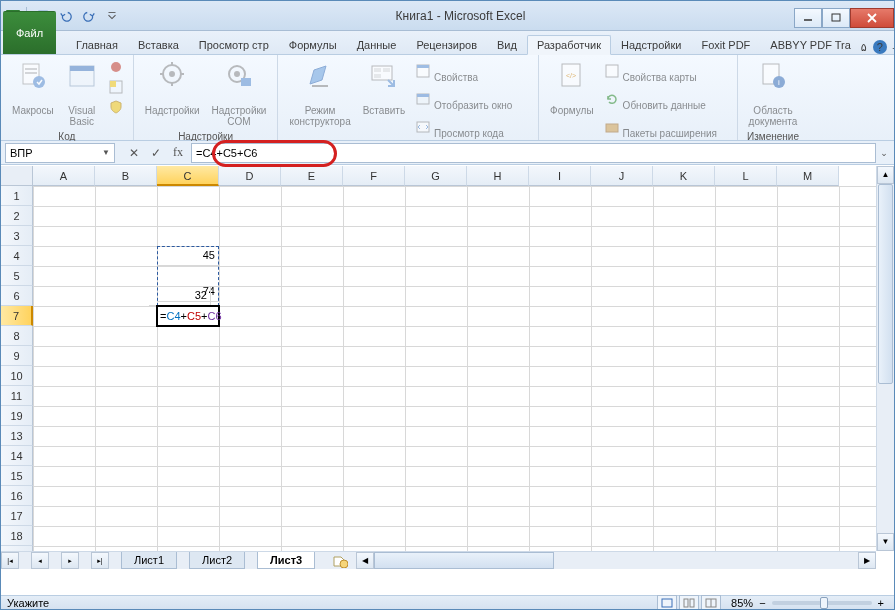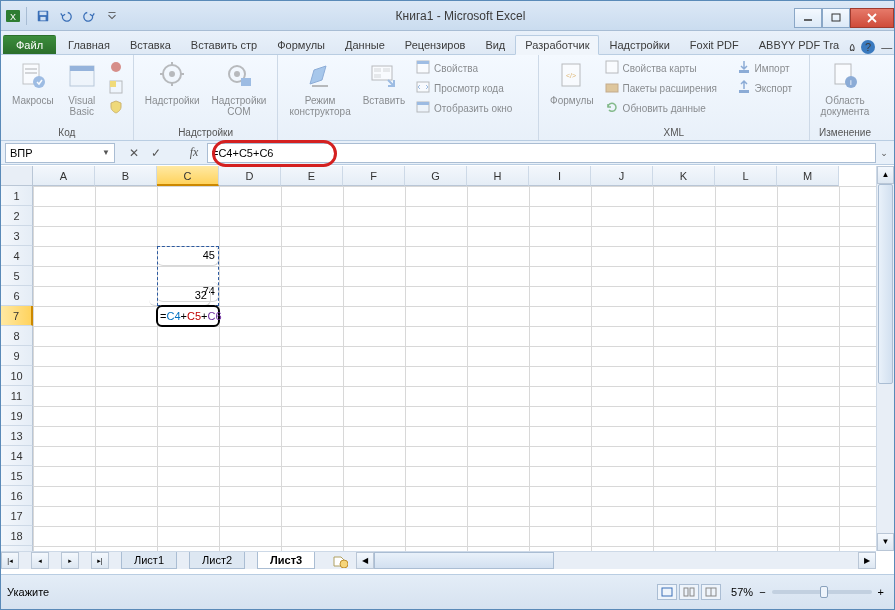--- a/index.html
+++ b/index.html
@@ -13,81 +13,81 @@
 .titlebar .qat .qi { width:22px; height:22px; display:flex; align-items:center; justify-content:center; border:1px solid transparent; border-radius:2px; cursor:pointer; }
 .titlebar .qat .qi svg { width:14px; height:14px; }
 .titlebar .ttitle { flex:1; text-align:center; font-size:12px; color:#3b3b3b; }
 .titlebar .tbtns { display:flex; }
 .titlebar .tbtn { width:28px; height:20px; border:1px solid #8aa7c7; background:linear-gradient(#f4f9ff,#dce9f7); display:flex; align-items:center; justify-content:center; font-size:10px; cursor:pointer; margin-top:4px; }
 .titlebar .tbtn.close { background:linear-gradient(#e67a6a,#cf4b3a); color:#fff; border-color:#a03a2e; width:44px; }
 
 
 .tabs { height:24px; background:linear-gradient(#e9f1fa,#dfe9f5); display:flex; align-items:flex-end; padding-left:2px; border-bottom:1px solid #b9cde2; }
 .tab { padding:3px 9px; font-size:11px; color:#3b3b3b; cursor:pointer; border:1px solid transparent; border-bottom:none; white-space:nowrap; }
-.tab.file { background:linear-gradient(#3c8d3c,#2b6e2b); color:#fff; border-radius:2px 2px 0 0; margin-right:2px; padding:3px 12px; }
+.tab.file { background:linear-gradient(#3c8d3c,#2b6e2b); color:#fff; border-radius:2px 2px 0 0; margin-right:10px; padding:15px 12px; }
 .tab.active { background:#f0f5fb; border:1px solid #b9cde2; border-bottom:1px solid #f0f5fb; margin-bottom:-1px; border-radius:2px 2px 0 0; }
 .tabs .tright { margin-left:auto; display:flex; gap:6px; padding-right:8px; align-items:center; }
 .tabs .tright span { font-size:11px; cursor:pointer; color:#3b3b3b; }
 .helpQ { width:14px;height:14px;border-radius:50%;background:#3a7abf;color:#fff;font-size:10px;display:flex;align-items:center;justify-content:center; }
 
 
 .ribbon { height:86px; background:linear-gradient(#f4f9ff,#e8f0f9); border-bottom:1px solid #b9cde2; display:flex; }
 .rgroup { border-right:1px solid #cdd9e7; padding:2px 6px 0 6px; display:flex; flex-direction:column; }
 .rgroup .rbody { flex:1; display:flex; gap:2px; }
 .rgroup .rlabel { text-align:center; font-size:10px; color:#555; padding:1px 0 2px 0; }
 .rbtn { display:flex; flex-direction:column; align-items:center; justify-content:flex-start; padding:2px 4px; border:1px solid transparent; border-radius:2px; cursor:pointer; min-width:40px; }
 .rbtn.small { flex-direction:row; min-width:auto; padding:1px 2px; justify-content:flex-start; gap:3px; width:100%; }
 .rbtn .ric { width:32px; height:32px; display:flex; align-items:center; justify-content:center; }
 .rbtn.small .ric { width:16px; height:16px; }
-.rbtn .rtxt { font-size:10px; text-align:center; line-height:11px; margin-top:3px; color:#333; white-space:nowrap; }
+.rbtn .rtxt { font-size:10px; text-align:center; line-height:11px; margin-top:13px; color:#333; white-space:nowrap; }
 .rbtn.disabled { opacity:.55; }
 .rcol { display:flex; flex-direction:column; }
 .rgroup.last { border-right:none; }
 
 
 .fbar { height:24px; background:#e8f0f9; border-bottom:1px solid #b9cde2; display:flex; align-items:center; }
 .namebox { width:110px; height:20px; background:#fff; border:1px solid #aabdd3; margin-left:4px; display:flex; align-items:center; padding:0 4px; font-size:11px; }
 .namebox .dd { margin-left:auto; font-size:8px; color:#555; }
 .fbtn { width:22px; height:20px; display:flex; align-items:center; justify-content:center; cursor:pointer; color:#555; font-size:12px; }
-.fbtn.fx { font-style:italic; font-family:"Times New Roman",serif;margin-left:16px; }
+.fbtn.fx { font-family:"Times New Roman",serif; }
 .finput { flex:1; height:20px; background:#fff; border:1px solid #aabdd3; margin:0 18px 0 2px; font-size:11px; padding:0 4px; display:flex; align-items:center; outline:none; }
 .highlight { position:absolute; border:3px solid #d42020; border-radius:16px; pointer-events:none; z-index:5; }
 .fexpand { position:absolute; right:3px; width:14px; height:20px; display:flex; align-items:center; justify-content:center; cursor:pointer; font-size:9px; color:#555; }
 
 
 .gridwrap { position:absolute; top:165px; left:0; right:0; bottom:40px; display:flex; }
 .corner { width:32px; height:20px; background:#e8eef6; border-right:1px solid #b9c6d6; border-bottom:1px solid #b9c6d6; }
 .colhdrs { position:absolute; top:0; left:32px; right:18px; height:20px; display:flex; }
 .colhdr { width:62px; background:linear-gradient(#f3f7fc,#e5edf6); border-right:1px solid #cdd9e7; border-bottom:1px solid #b9c6d6; text-align:center; font-size:11px; line-height:20px; color:#333; }
 .rowhdrs { position:absolute; top:20px; left:0; width:32px; bottom:18px; }
 .rowhdr { height:20px; background:linear-gradient(90deg,#f3f7fc,#e5edf6); border-bottom:1px solid #cdd9e7; border-right:1px solid #b9c6d6; text-align:center; font-size:11px; line-height:20px; color:#333; }
 .rowhdr.active { background:linear-gradient(90deg,#ffe9a3,#ffd35e); border-right:2px solid #cc8800; }
 .cells { position:absolute; top:20px; left:32px; right:18px; bottom:18px; overflow:hidden; }
-.cell { position:absolute; width:62px; height:20px; border-right:1px solid #d8d8d8; border-bottom:1px solid #d8d8d8; font-size:11px; line-height:19px; padding:0 3px; text-align:right;border-radius:6px; }
+.cell { position:absolute; width:62px; height:20px; border-right:1px solid #d8d8d8; border-bottom:1px solid #d8d8d8; font-size:11px; line-height:19px; padding:0 3px; text-align:right; }
 .cell.edit { border:2px solid #000; text-align:left; background:#fff; z-index:3; padding:0 2px; white-space:nowrap; overflow:visible; }
 .marq { position:absolute; border:1.5px dashed #2c5aa0; z-index:2; }
 .gridbg { position:absolute; top:20px; left:32px; right:18px; bottom:18px;
   background-image:linear-gradient(to right,#d8d8d8 1px,transparent 1px),linear-gradient(to bottom,#d8d8d8 1px,transparent 1px);
   background-size:62px 20px; }
 .vscroll { position:absolute; top:0; right:0; width:18px; bottom:18px; background:#e8eef6; border-left:1px solid #cdd9e7; }
 .vscroll .sbtn { height:18px; background:linear-gradient(#f4f8fd,#dde7f2); border:1px solid #b9c6d6; font-size:8px; text-align:center; line-height:16px; cursor:pointer; }
 .vscroll .thumb { position:absolute; top:18px; height:200px; left:1px; right:1px; background:linear-gradient(90deg,#e9f1fa,#d2e0f0); border:1px solid #aabdd3; border-radius:2px; }
 .hscroll { position:absolute; bottom:0; left:0; right:18px; height:18px; background:#e8eef6; border-top:1px solid #cdd9e7; display:flex; align-items:center; }
 .sheettabs { display:flex; align-items:center; height:100%;gap:12px; }
 .stnav { width:18px; height:17px; background:linear-gradient(#f4f8fd,#dde7f2); border:1px solid #b9c6d6; font-size:7px; text-align:center; line-height:15px; cursor:pointer; }
 .sheettab { padding:0 12px; height:17px; font-size:11px; line-height:17px; background:#dde7f2; border:1px solid #aabdd3; border-top:none; cursor:pointer; }
 .sheettab.active { background:#fff; font-weight:bold; }
 .newsheet { width:20px; height:16px; margin-left:3px; cursor:pointer; display:flex; align-items:center; justify-content:center; }
 .hscroll .track { flex:1; margin-left:6px; position:relative; height:17px; display:flex; }
 .hscroll .sbtn { width:18px; height:17px; background:linear-gradient(#f4f8fd,#dde7f2); border:1px solid #b9c6d6; font-size:8px; text-align:center; line-height:15px; cursor:pointer; }
 .hscroll .thumb { flex:0 0 180px; background:linear-gradient(#e9f1fa,#d2e0f0); border:1px solid #aabdd3; }
 .hscroll .tspace { flex:1; }
 
 
-.status { position:absolute; bottom:0; left:0; right:0; height:35px; background:linear-gradient(#e4edf7,#d6e2f0); border-top:1px solid #b9cde2; display:flex; align-items:center; font-size:11px; padding:0 6px; gap:8px; }
+.status { position:absolute; bottom:0; left:0; right:0; height:14px; background:linear-gradient(#e4edf7,#d6e2f0); border-top:1px solid #b9cde2; display:flex; align-items:center; font-size:11px; padding:0 6px; gap:8px; }
 .status .zoom { margin-left:auto; display:flex; align-items:center; gap:2px; }
 .status .viewbtn { width:20px; height:16px; border:1px solid #aabdd3; background:#eef4fb; cursor:pointer; display:flex;align-items:center;justify-content:center;}
 .status .slider { width:100px; height:4px; background:#c2d0e0; position:relative; border-radius:2px; }
 .status .slider .knob { position:absolute; left:48px; top:-4px; width:8px; height:12px; background:#eef4fb; border:1px solid #8aa2bd; border-radius:2px; }
 
 svg { display:block; }
 .formula-colored .c4{color:#0070c0} .formula-colored .c5{color:#c00000} .formula-colored .c6{color:#7030a0}
 </style>
 </head>
 <body>
@@ -144,21 +144,21 @@
           <path d="M2 1 L10 9 M10 1 L2 9" stroke="#fff" stroke-width="1.8"></path>
         </svg>
       </div>
   </div>
 </div>
 
 <div class="tabs">
   <div class="tab file">Файл</div>
   <div class="tab">Главная</div>
   <div class="tab">Вставка</div>
-  <div class="tab">Вставить стр</div>
+  <div class="tab">Просмотр стр</div>
   <div class="tab">Формулы</div>
   <div class="tab">Данные</div>
   <div class="tab">Рецензиров</div>
   <div class="tab">Вид</div>
   <div class="tab active">Разработчик</div>
   <div class="tab">Надстройки</div>
   <div class="tab">Foxit PDF</div>
   <div class="tab">ABBYY PDF Tra</div>
   <div class="tright">
     <span>۵</span>
@@ -278,35 +278,35 @@
               <svg viewBox="0 0 16 16">
                 <rect x="2" y="2" width="12" height="12" fill="#fff" stroke="#888"></rect>
                 <rect x="2" y="2" width="12" height="3" fill="#5b8dce"></rect>
               </svg>
             </div>
             <span class="rtxt">Свойства</span>
           </div>
         <div class="rbtn small disabled">
             <div class="ric">
               <svg viewBox="0 0 16 16">
+                <rect x="2" y="3" width="12" height="10" fill="#eef4fa" stroke="#888"></rect>
+                <rect x="2" y="3" width="12" height="3" fill="#5b8dce"></rect>
+              </svg>
+            </div>
+            <span class="rtxt">Отобразить окно</span>
+          </div>
+        <div class="rbtn small disabled">
+            <div class="ric">
+              <svg viewBox="0 0 16 16">
                 <rect x="2" y="3" width="12" height="10" fill="#fff" stroke="#888"></rect>
                 <path d="M5 6 L3 8 L5 10 M11 6 L13 8 L11 10" stroke="#5b8dce" fill="none"></path>
               </svg>
             </div>
             <span class="rtxt">Просмотр кода</span>
           </div>
-        <div class="rbtn small disabled">
-            <div class="ric">
-              <svg viewBox="0 0 16 16">
-                <rect x="2" y="3" width="12" height="10" fill="#eef4fa" stroke="#888"></rect>
-                <rect x="2" y="3" width="12" height="3" fill="#5b8dce"></rect>
-              </svg>
-            </div>
-            <span class="rtxt">Отобразить окно</span>
-          </div>
       </div>
     </div>
   </div>
 
   <div class="rgroup">
     <div class="rbody">
       <div class="rbtn disabled">
         <div class="ric">
             <svg viewBox="0 0 32 32">
               <rect x="6" y="4" width="18" height="22" fill="#fff" stroke="#888"></rect>
@@ -320,53 +320,33 @@
             <div class="ric">
               <svg viewBox="0 0 16 16">
                 <rect x="2" y="2" width="12" height="12" fill="#fff" stroke="#888"></rect>
               </svg>
             </div>
             <span class="rtxt">Свойства карты</span>
           </div>
         <div class="rbtn small disabled">
             <div class="ric">
               <svg viewBox="0 0 16 16">
-                <rect x="2" y="5" width="12" height="8" fill="#d0a050" stroke="#a07030"></rect>
-              </svg>
-            </div>
-            <span class="rtxt">Пакеты расширения</span>
-          </div>
-        <div class="rbtn small disabled">
-            <div class="ric">
-              <svg viewBox="0 0 16 16">
                 <path d="M4 8 A4 4 0 1 1 5 11" fill="none" stroke="#2e8b2e" stroke-width="1.5"></path>
                 <path d="M4 5 L4 8 L7 8" fill="none" stroke="#2e8b2e" stroke-width="1.5"></path>
               </svg>
             </div>
             <span class="rtxt">Обновить данные</span>
           </div>
-      </div>
-      <div class="rcol" style="min-width:70px">
-        <div class="rbtn small disabled">
-            <div class="ric">
-              <svg viewBox="0 0 16 16">
-                <path d="M8 2 V10 M5 7 L8 10 L11 7" stroke="#3a6fb7" fill="none" stroke-width="1.5"></path>
-                <rect x="3" y="11" width="10" height="3" fill="#3a6fb7"></rect>
-              </svg>
-            </div>
-            <span class="rtxt">Импорт</span>
-          </div>
-        <div class="rbtn small disabled">
-            <div class="ric">
-              <svg viewBox="0 0 16 16">
-                <path d="M8 10 V2 M5 5 L8 2 L11 5" stroke="#3a6fb7" fill="none" stroke-width="1.5"></path>
-                <rect x="3" y="11" width="10" height="3" fill="#3a6fb7"></rect>
-              </svg>
-            </div>
-            <span class="rtxt">Экспорт</span>
+        <div class="rbtn small disabled">
+            <div class="ric">
+              <svg viewBox="0 0 16 16">
+                <rect x="2" y="5" width="12" height="8" fill="#d0a050" stroke="#a07030"></rect>
+              </svg>
+            </div>
+            <span class="rtxt">Пакеты расширения</span>
           </div>
       </div>
     </div>
     <div class="rlabel">XML</div>
   </div>
 
   <div class="rgroup last">
     <div class="rbody">
       <div class="rbtn disabled">
         <div class="ric">
@@ -490,20 +470,20 @@
           <rect x="7" y="1" width="4" height="8" fill="none" stroke="#888"></rect>
         </svg>
       </div>
     <div class="viewbtn">
         <svg width="12" height="10">
           <rect x="1" y="1" width="10" height="8" fill="none" stroke="#888"></rect>
           <line x1="6" y1="1" x2="6" y2="9" stroke="#888"></line>
         </svg>
       </div>
     <span style="width:6px"></span>
-    <span>57%</span>
+    <span>85%</span>
     <span style="padding:0 4px;cursor:pointer">−</span>
     <div class="slider">
         <div class="knob"></div>
       </div>
     <span style="padding:0 4px;cursor:pointer">+</span>
   </div>
 </div>
 
 </body></html>

